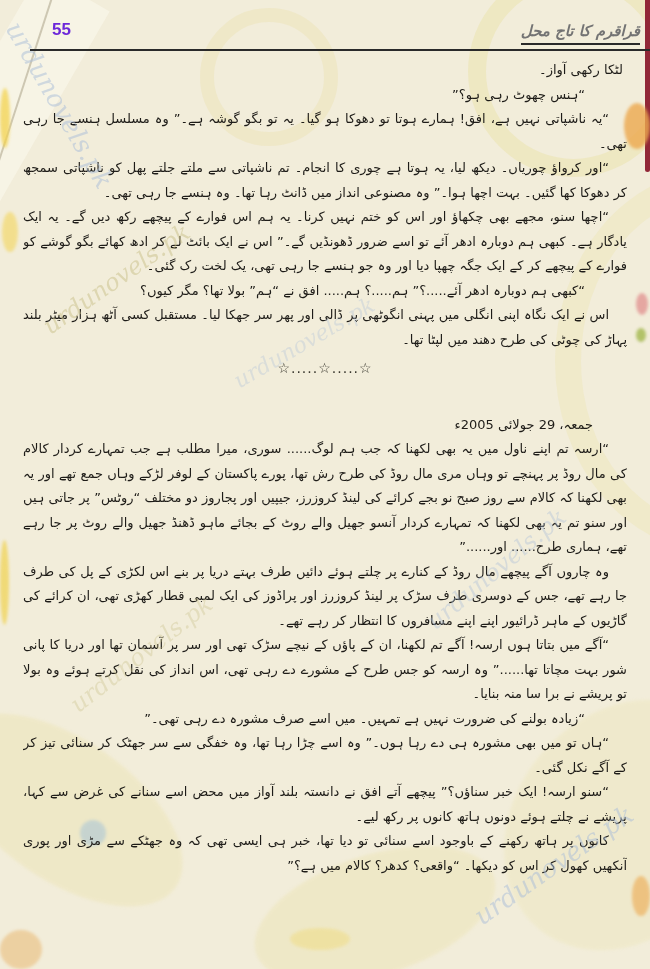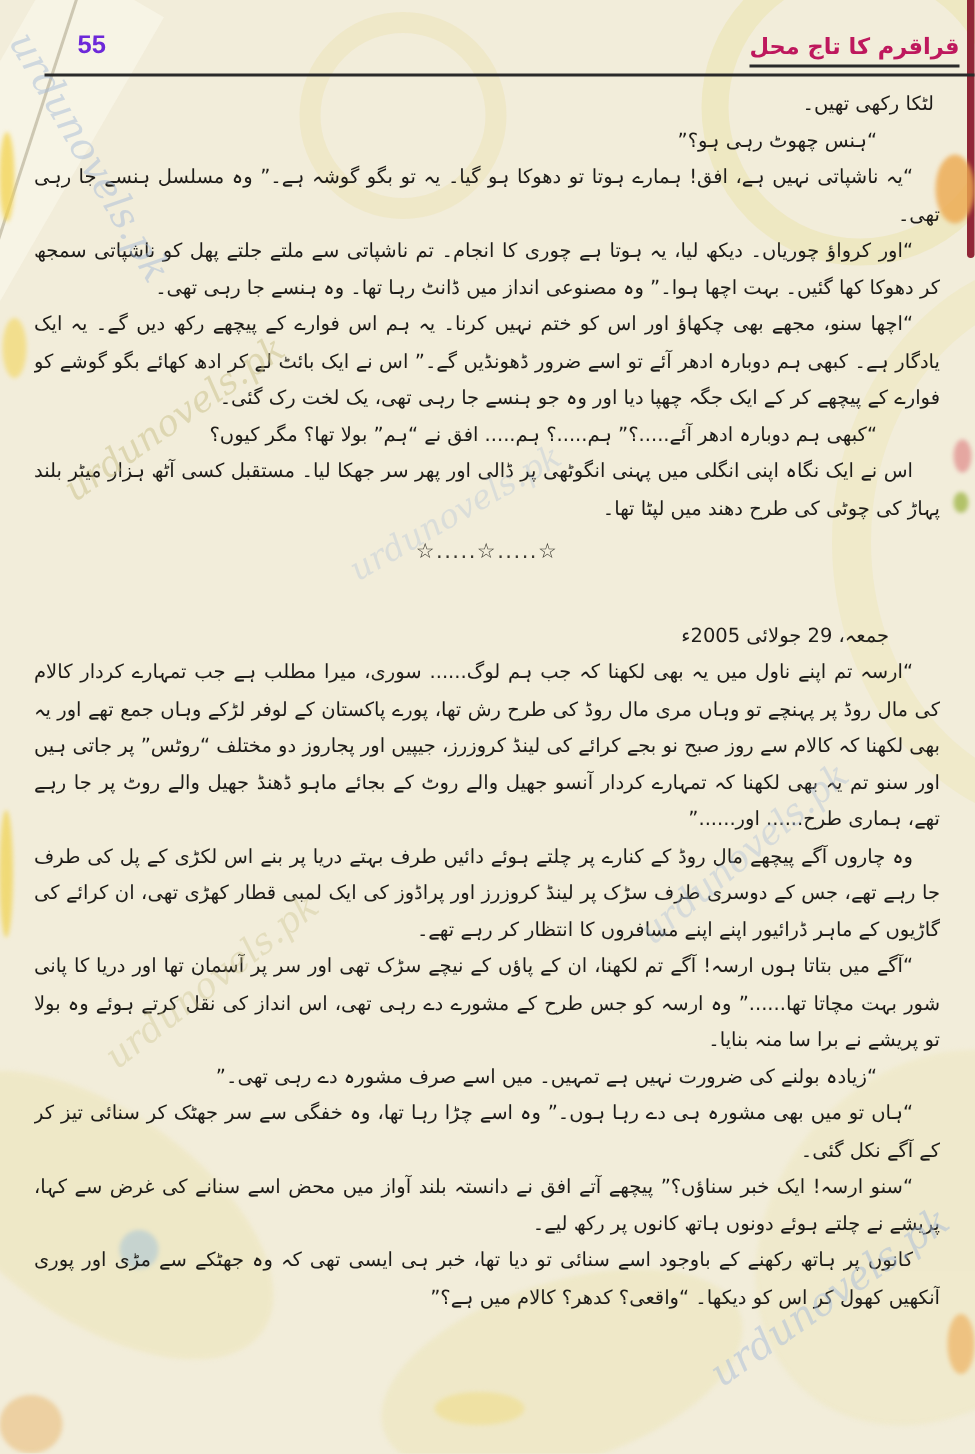--- a/index.html
+++ b/index.html
@@ -24,22 +24,22 @@
     pointer-events:none;white-space:nowrap;z-index:3;direction:ltr;
   }
 
   
   .header{position:absolute;top:20px;left:0;right:0;height:30px;z-index:4;}
   .page-number{
     position:absolute;left:52px;top:0;font-family:"Liberation Sans",sans-serif;
     font-weight:bold;font-size:17px;color:#6d28d9;direction:ltr;
   }
   .book-title{
-    position:absolute;right:10px;top:2px;font-size:15px;font-weight:bold;color:#be185d;
-    padding-bottom:3px;border-bottom:2px solid #2a2a2a;
+    position:absolute;right:10px;top:2px;font-size:15px;font-weight:bold;color:#737373;
+    padding-bottom:3px;border-bottom:2px solid #2a2a2a;font-style:italic;
   }
   .header-rule{position:absolute;top:49px;left:30px;right:0;height:2px;background:#2a2a2a;z-index:4;}
 
   
   .text-area{
     position:absolute;top:58px;right:23px;left:23px;bottom:0;
     z-index:2;direction:rtl;overflow:hidden;
     font-size:13px;line-height:24.5px;color:#1e1c18;
   }
   .blk{margin:0;}
@@ -85,21 +85,21 @@
   <span class="wm" style="left:55px;top:640px;transform:rotate(-38deg);font-size:24px;color:#c9c089;opacity:.35;">urdunovels.pk</span>
   <span class="wm" style="left:460px;top:850px;transform:rotate(-35deg);font-size:26px;color:#a9bdd9;opacity:.5;">urdunovels.pk</span>
 
   <div class="header">
     <div class="page-number">55</div>
     <div class="book-title">قراقرم کا تاج محل</div>
   </div>
   <div class="header-rule"></div>
 
   <div class="text-area" id="text-area">
-      <div class="blk cont">لٹکا رکھی تھیں۔</div>
+      <div class="blk cont">لٹکا رکھی آواز۔</div>
       <div class="blk line">“ہنس چھوٹ رہی ہو؟”</div>
       <div class="blk para">“یہ ناشپاتی نہیں ہے، افق! ہمارے ہوتا تو دھوکا ہو گیا۔ یہ تو بگو گوشہ ہے۔” وہ مسلسل ہنسے جا رہی تھی۔</div>
       <div class="blk para">“اور کرواؤ چوریاں۔ دیکھ لیا، یہ ہوتا ہے چوری کا انجام۔ تم ناشپاتی سے ملتے جلتے پھل کو ناشپاتی سمجھ کر دھوکا کھا گئیں۔ بہت اچھا ہوا۔” وہ مصنوعی انداز میں ڈانٹ رہا تھا۔ وہ ہنسے جا رہی تھی۔</div>
       <div class="blk para">“اچھا سنو، مجھے بھی چکھاؤ اور اس کو ختم نہیں کرنا۔ یہ ہم اس فوارے کے پیچھے رکھ دیں گے۔ یہ ایک یادگار ہے۔ کبھی ہم دوبارہ ادھر آئے تو اسے ضرور ڈھونڈیں گے۔” اس نے ایک بائٹ لے کر ادھ کھائے بگو گوشے کو فوارے کے پیچھے کر کے ایک جگہ چھپا دیا اور وہ جو ہنسے جا رہی تھی، یک لخت رک گئی۔</div>
       <div class="blk line">“کبھی ہم دوبارہ ادھر آئے.....؟” ہم.....؟ ہم..... افق نے “ہم” بولا تھا؟ مگر کیوں؟</div>
       <div class="blk para">اس نے ایک نگاہ اپنی انگلی میں پہنی انگوٹھی پر ڈالی اور پھر سر جھکا لیا۔ مستقبل کسی آٹھ ہزار میٹر بلند پہاڑ کی چوٹی کی طرح دھند میں لپٹا تھا۔</div>
       <div class="blk stars">☆.....☆.....☆</div>
       <div class="blk date">جمعہ، 29 جولائی 2005ء</div>
       <div class="blk para">“ارسہ تم اپنے ناول میں یہ بھی لکھنا کہ جب ہم لوگ...... سوری، میرا مطلب ہے جب تمہارے کردار کالام کی مال روڈ پر پہنچے تو وہاں مری مال روڈ کی طرح رش تھا، پورے پاکستان کے لوفر لڑکے وہاں جمع تھے اور یہ بھی لکھنا کہ کالام سے روز صبح نو بجے کرائے کی لینڈ کروزرز، جیپیں اور پجاروز دو مختلف “روٹس” پر جاتی ہیں اور سنو تم یہ بھی لکھنا کہ تمہارے کردار آنسو جھیل والے روٹ کے بجائے ماہو ڈھنڈ جھیل والے روٹ پر جا رہے تھے، ہماری طرح...... اور......”</div>
       <div class="blk para">وہ چاروں آگے پیچھے مال روڈ کے کنارے پر چلتے ہوئے دائیں طرف بہتے دریا پر بنے اس لکڑی کے پل کی طرف جا رہے تھے، جس کے دوسری طرف سڑک پر لینڈ کروزرز اور پراڈوز کی ایک لمبی قطار کھڑی تھی، ان کرائے کی گاڑیوں کے ماہر ڈرائیور اپنے اپنے مسافروں کا انتظار کر رہے تھے۔</div>

